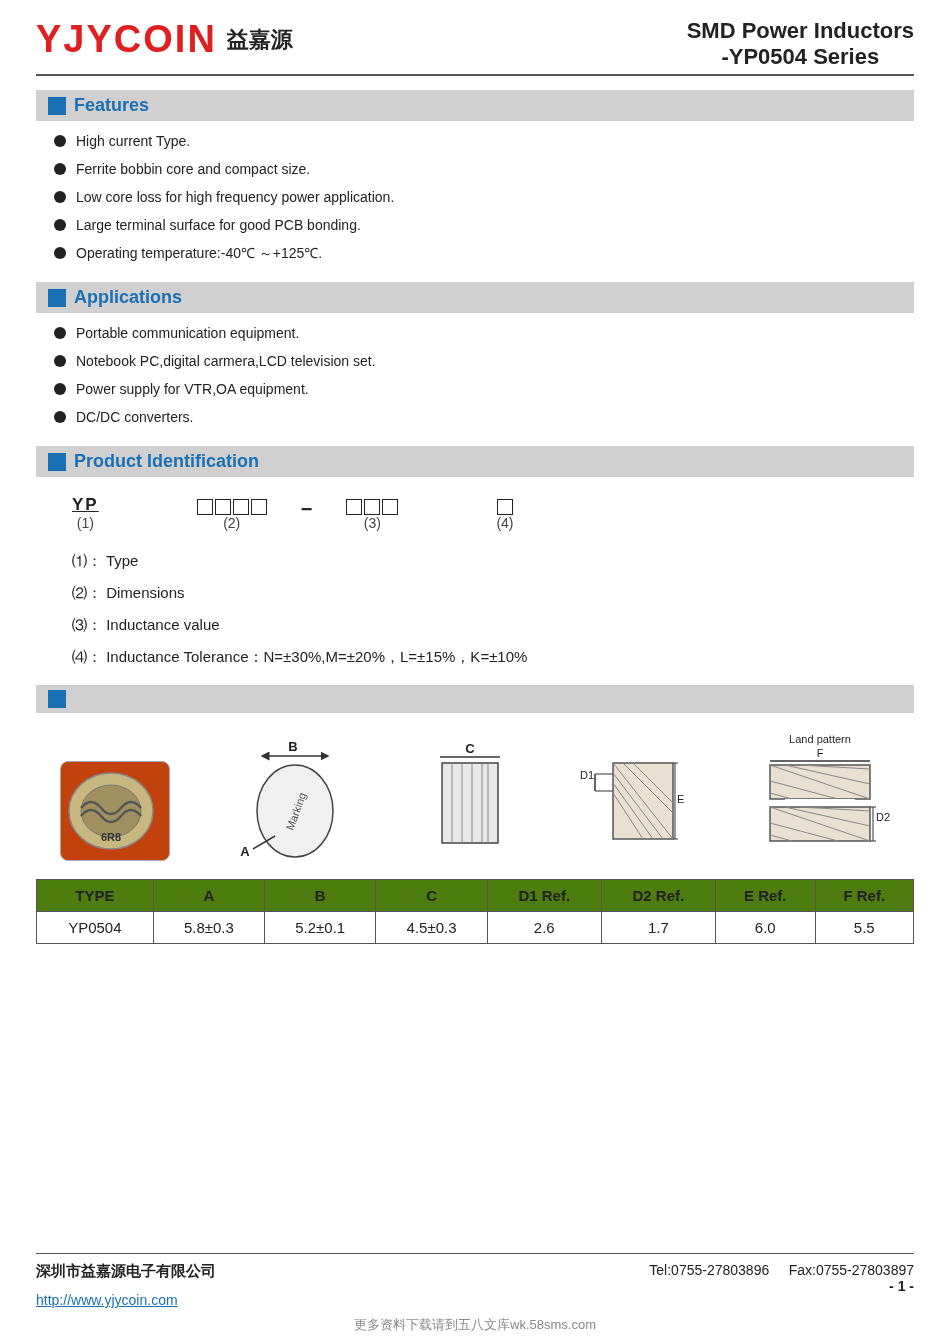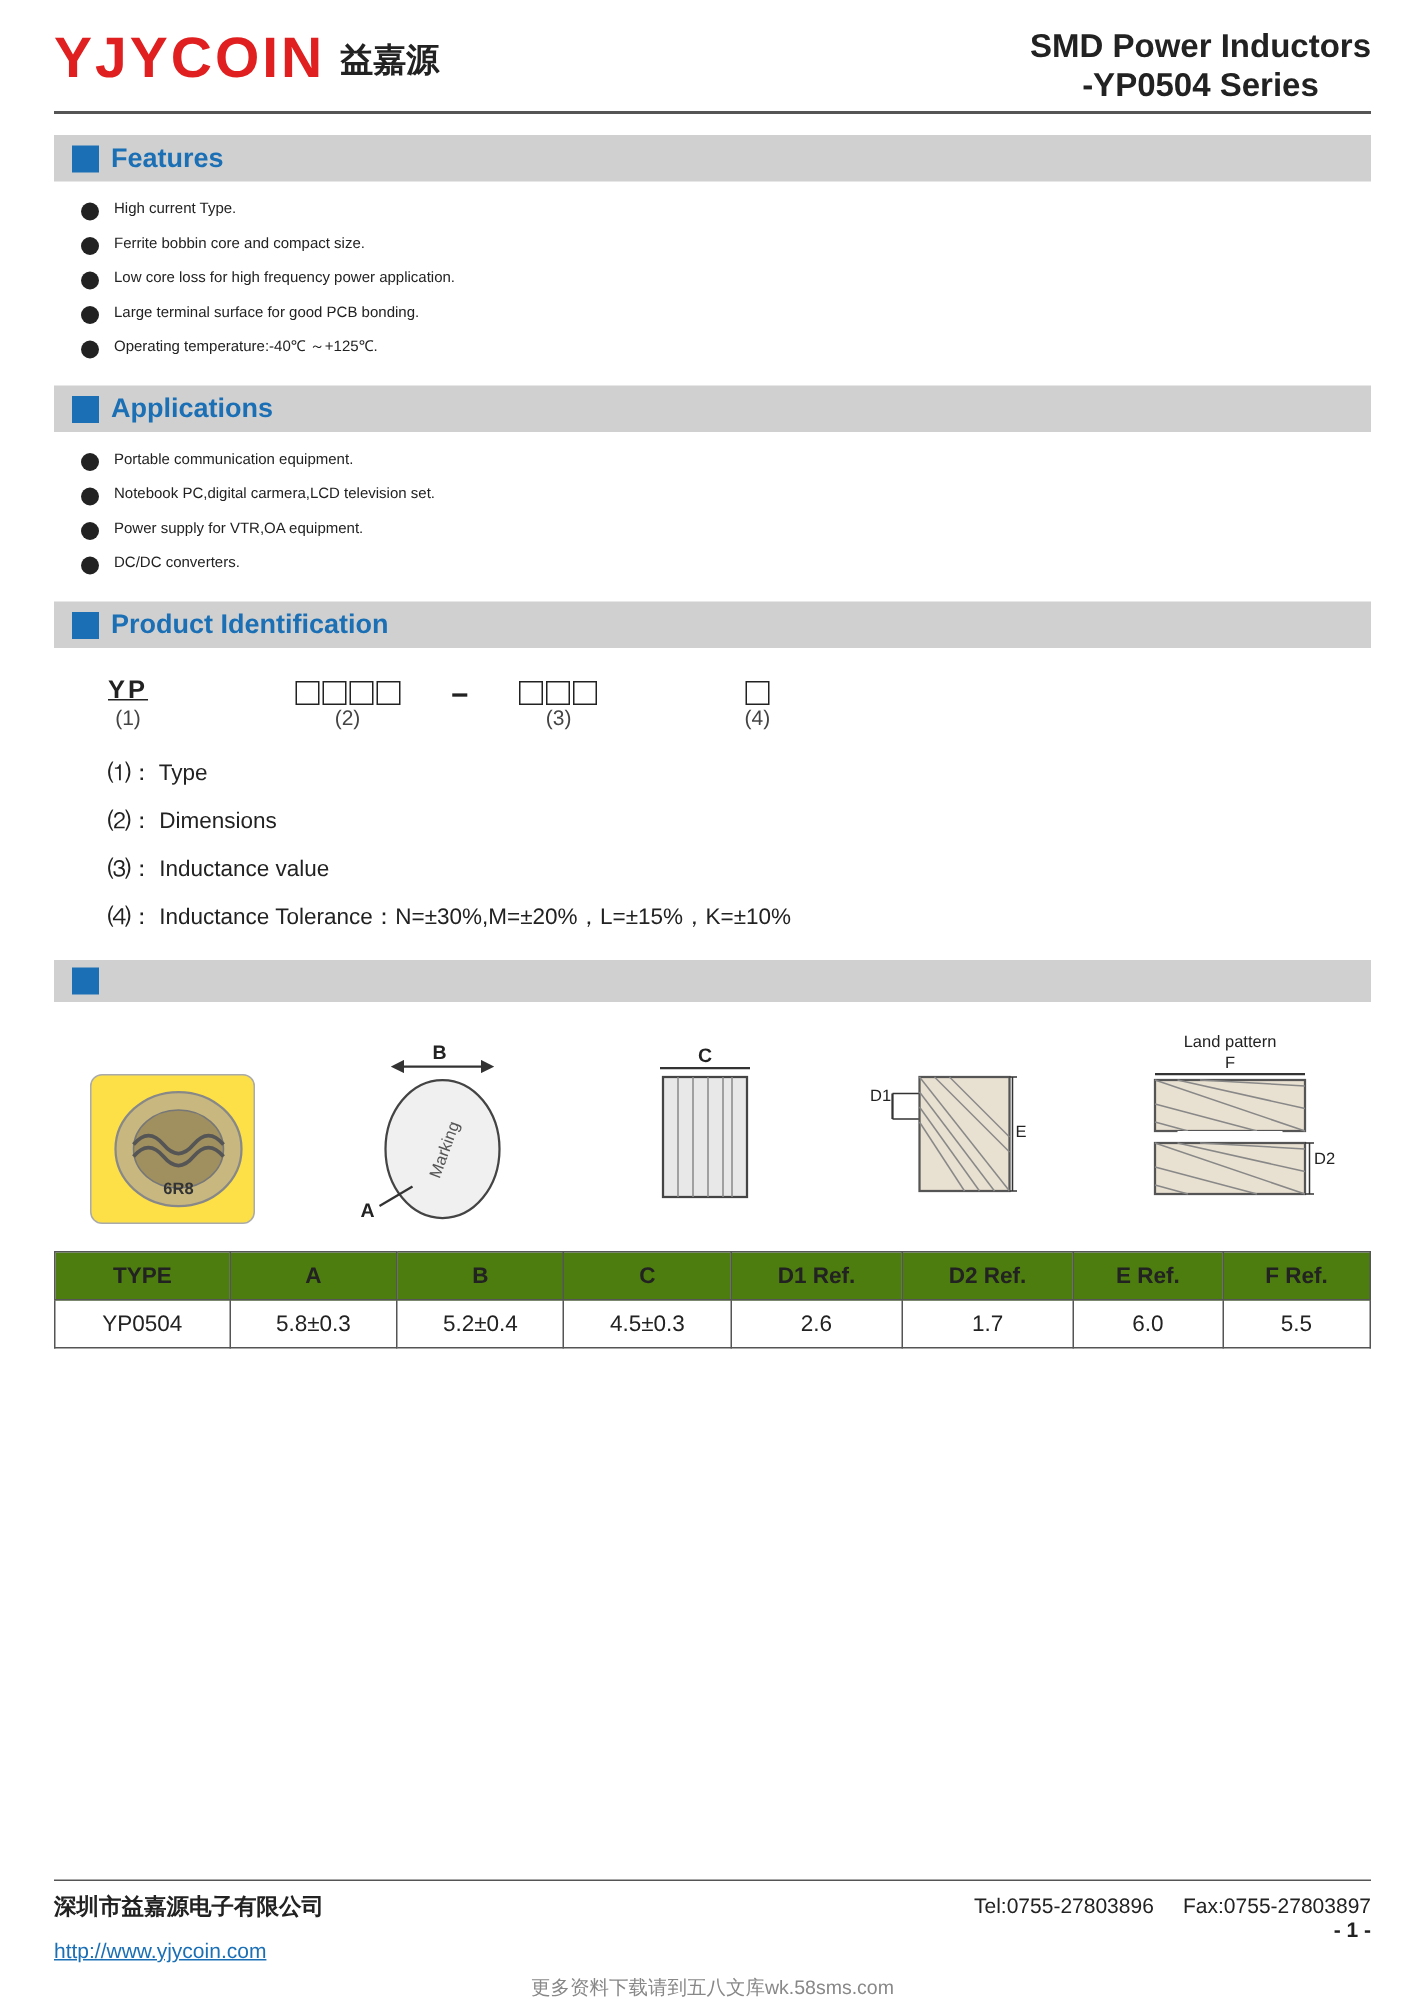--- a/index.html
+++ b/index.html
@@ -83,23 +83,23 @@
       color: #1a6fb5;
     }
 
     
     .bullet-list {
       list-style: none;
       margin: 0 0 10px 18px;
     }
     .bullet-list li {
       display: flex;
-      align-items: center;
+      align-items: flex-start;
       margin-bottom: 7px;
-      font-size: 10px;
+      font-size: 14px;
       line-height: 1.5;
     }
     .bullet-circle {
       display: inline-block;
       width: 12px;
       height: 12px;
       background: #222;
       border-radius: 50%;
       margin-right: 10px;
       margin-top: 4px;
@@ -166,24 +166,24 @@
       justify-content: space-around;
       margin: 18px 0 18px 0;
       gap: 8px;
     }
     
     .component-photo {
       width: 110px;
       height: 100px;
       border: 1.5px solid #aaa;
       border-radius: 8px;
-      background: #fde047;
+      background: #c2410c;
       display: flex;
       align-items: center;
-      justify-content: flex-end;
+      justify-content: flex-start;
       overflow: hidden;
     }
     
     .diagram-svg {
       display: flex;
       flex-direction: column;
       align-items: center;
     }
 
     
@@ -511,21 +511,21 @@
           <th>D1 Ref.</th>
           <th>D2 Ref.</th>
           <th>E Ref.</th>
           <th>F Ref.</th>
         </tr>
       </thead>
       <tbody>
         <tr>
           <td>YP0504</td>
           <td>5.8±0.3</td>
-          <td>5.2±0.4</td>
+          <td>5.2±0.1</td>
           <td>4.5±0.3</td>
           <td>2.6</td>
           <td>1.7</td>
           <td>6.0</td>
           <td>5.5</td>
         </tr>
       </tbody>
     </table>
   </div>
 

